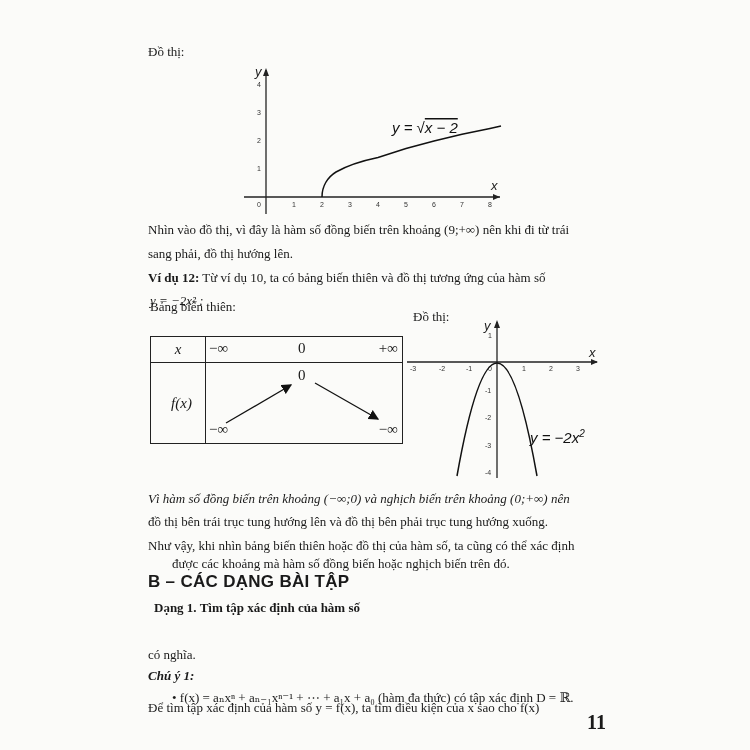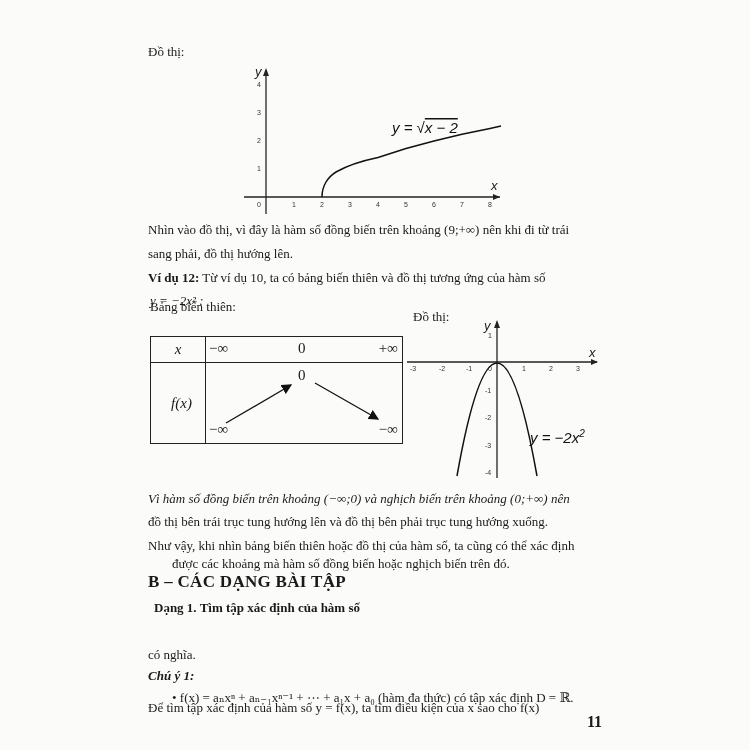--- a/index.html
+++ b/index.html
@@ -2,21 +2,21 @@
 <html><head>
 <meta charset="utf-8">
 <style>
   html,body{margin:0;padding:0;}
   body{width:750px;height:750px;background:#fbfbf9;position:relative;overflow:hidden;
        font-family:"Liberation Serif","DejaVu Serif",serif;color:#1a1a1a;}
   .abs{position:absolute;}
   .txt{font-size:13px;line-height:24px;white-space:nowrap;}
   .b{font-weight:bold;}
   .i{font-style:italic;}
-  .heading-b{font-family:Liberation Serif, serif;font-weight:bold;font-size:17px;letter-spacing:0.3px;}
+  .heading-b{font-family:Liberation Sans, sans-serif;font-weight:bold;font-size:17px;letter-spacing:0.3px;}
   table.bbt{border-collapse:collapse;position:absolute;left:150px;top:336px;width:253px;height:108px;}
   table.bbt td{border:1.5px solid #222;padding:0;font-size:15px;}
   svg text{font-family:"Liberation Sans","DejaVu Sans",sans-serif;}
 </style>
 </head>
 <body>
 
 <div class="abs txt" style="left:148px;top:40px;">Đồ thị:</div>
 
 <svg class="abs" style="left:0;top:0;" width="750" height="750">
@@ -124,13 +124,13 @@
 
 <div class="abs txt b" style="left:154px;top:596px;">Dạng 1. Tìm tập xác định của hàm số</div>
 
 <div class="abs txt" style="left:148px;top:656px;margin-top:40px;">Để tìm tập xác định của hàm số y = f(x), ta tìm điều kiện của x sao cho f(x)</div>
 <div class="abs txt" style="left:148px;top:643px;">có nghĩa.</div>
 
 <div class="abs txt b i" style="left:148px;top:664px;text-align:center;">Chú ý 1:</div>
 
 <div class="abs txt" style="left:172px;top:686px;">• f(x) = aₙxⁿ + aₙ₋₁xⁿ⁻¹ + ⋯ + a₁x + a₀ (hàm đa thức) có tập xác định D = ℝ.</div>
 
-<div class="abs txt b" style="left:587px;top:710px;font-size:16px;">11</div>
+<div class="abs txt b" style="left:587px;top:710px;font-size:20px;">11</div>
 
 </body></html>

